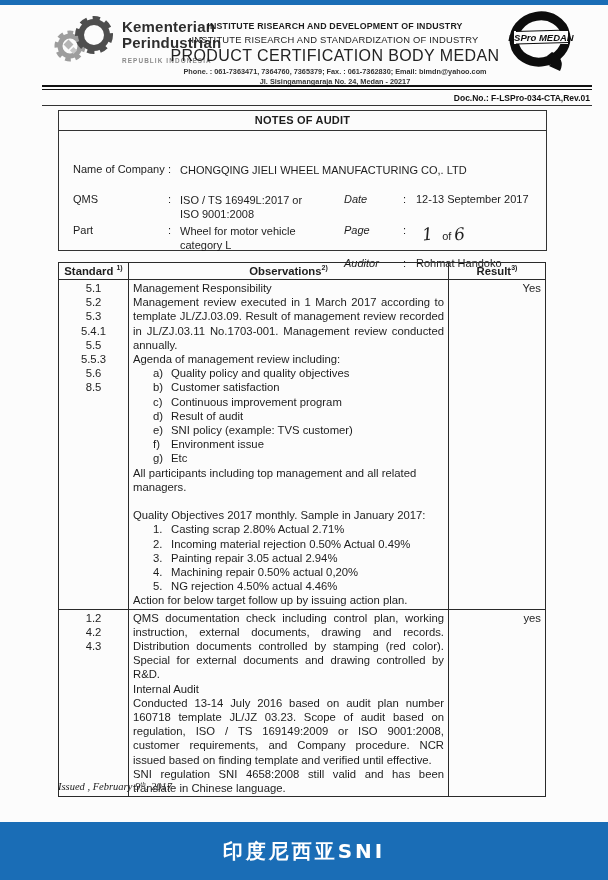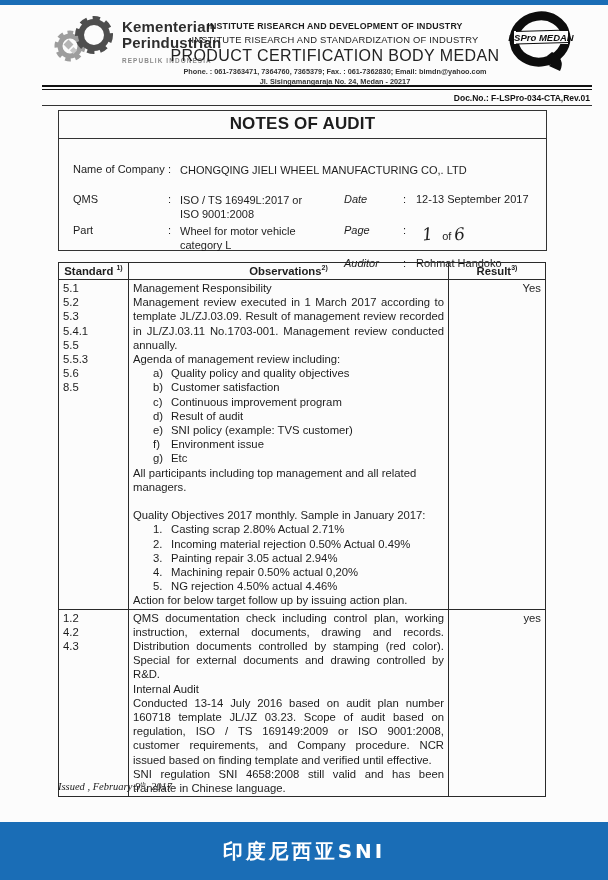--- a/index.html
+++ b/index.html
@@ -21,41 +21,41 @@
   .lspro-logo{position:absolute;left:506px;top:11px;width:74px;height:64px;}
 
   .double-rule{position:absolute;left:42px;right:16px;top:85px;height:2px;
                border-top:2.5px solid #111;border-bottom:1.5px solid #111;}
   .docno{position:absolute;right:18px;top:93px;font-size:8.5px;font-weight:bold;color:#111;}
   .thin-rule{position:absolute;left:42px;right:16px;top:105px;border-top:1.2px solid #333;}
 
   
   .notes-box{position:absolute;left:58px;top:110px;width:487px;height:139px;
              border:1.3px solid #333;background:transparent;}
-  .notes-title{border-bottom:1.3px solid #333;text-align:center;font-size:17px;
+  .notes-title{border-bottom:1.3px solid #333;text-align:center;font-size:11px;
                font-weight:bold;padding:3px 0 4px;letter-spacing:.2px;}
   .nf{position:absolute;font-size:11px;}
   .nf .lab{position:absolute;left:14px;top:0;width:100px;}
   .nf .col{position:absolute;left:109px;top:0;}
   .nf .val{position:absolute;left:121px;top:0;width:220px;line-height:14px;}
   .nf .rlab{position:absolute;left:285px;top:0;font-style:italic;}
   .nf .rcol{position:absolute;left:344px;top:0;}
   .nf .rval{position:absolute;left:357px;top:0;width:130px;}
   .hand{font-family:"DejaVu Serif",serif;font-style:italic;font-size:17px;
         display:inline-block;transform:rotate(-6deg);color:#222;}
   .pageline .rval{font-size:11px;}
 
   
   table.audit{position:absolute;left:58px;top:262px;width:487px;border-collapse:collapse;
               table-layout:fixed;font-size:11.3px;}
   table.audit td,table.audit th{border:1px solid #2a2a2a;vertical-align:top;padding:1px 4px;}
   table.audit th{font-size:11.3px;font-weight:bold;padding:2px 2px;}
   table.audit{border:1.6px solid #1c1c1c;}
   col.c-std{width:70px;} col.c-obs{width:320px;} col.c-res{width:97px;}
-  .std-cell{line-height:14.2px;padding-top:2px;}
+  .std-cell{text-align:center;line-height:14.2px;padding-top:2px;}
   .res-cell{text-align:right;line-height:14.2px;padding-top:2px;}
   .obs{line-height:14.2px;}
   .obs p{margin:0;}
   .obs .just{text-align:justify;}
   .li{padding-left:20px;display:flex;}
   .li .mk{flex:0 0 18px;}
   .li .tx{flex:1;}
   .spacer{height:14.2px;}
   sup{font-size:7px;vertical-align:super;line-height:0;}
 

